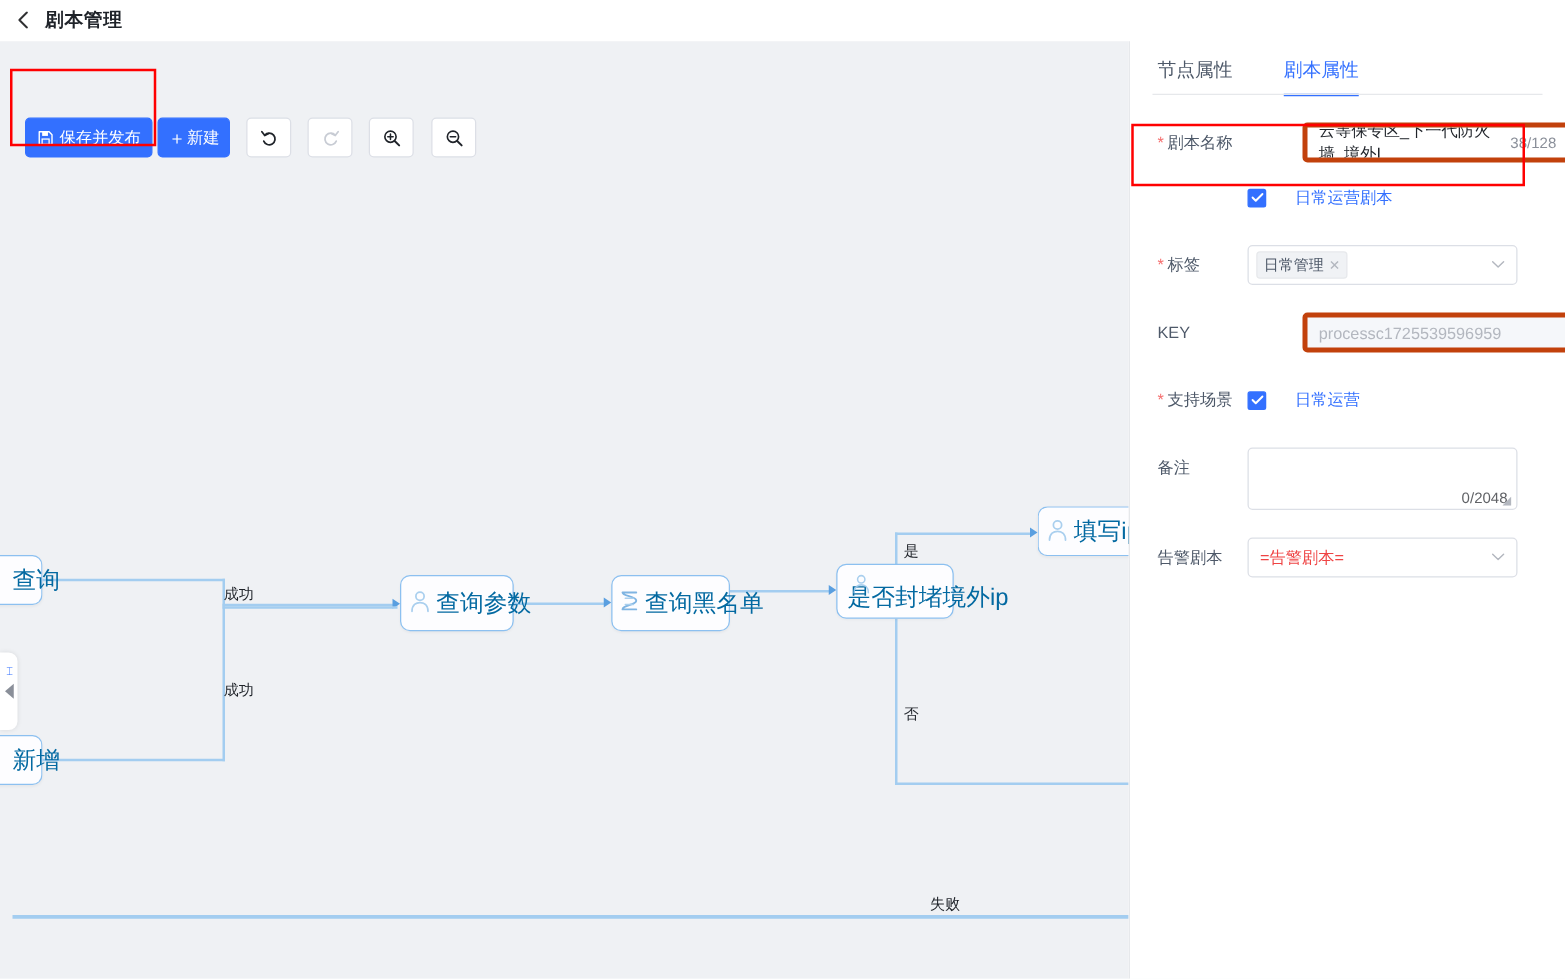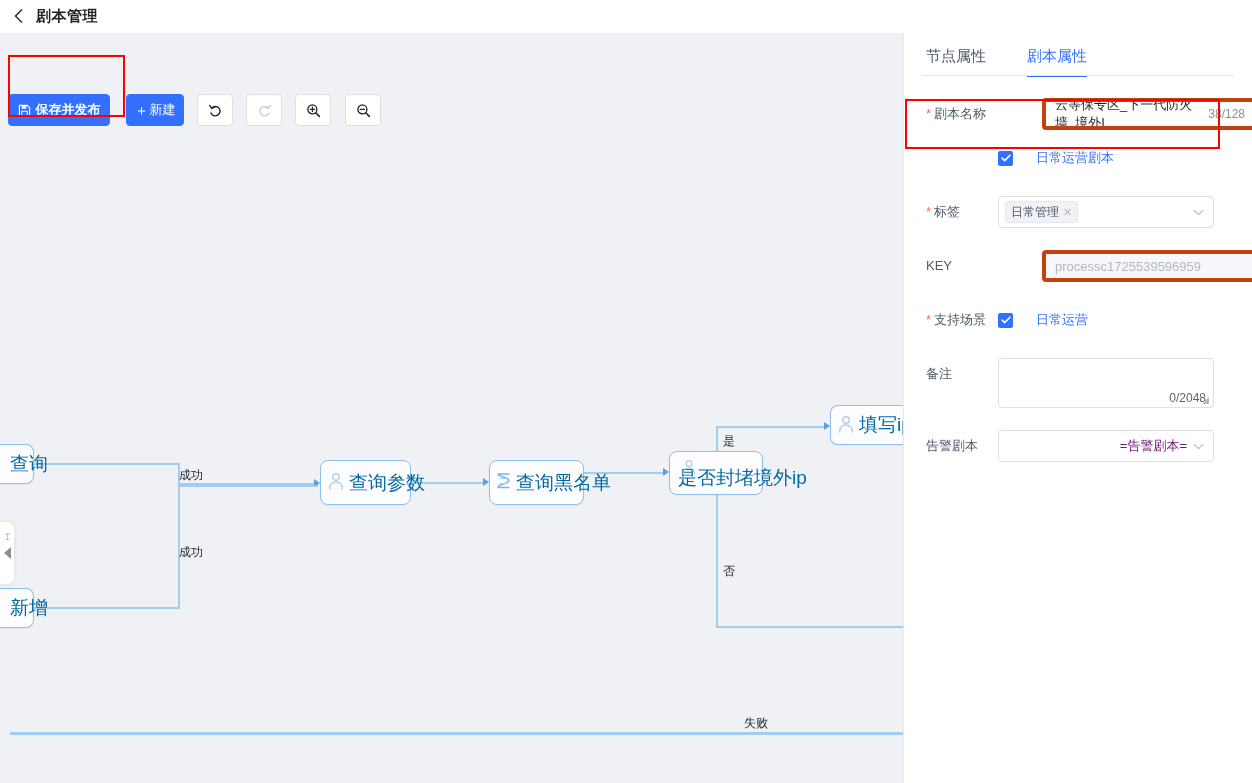--- a/index.html
+++ b/index.html
@@ -31,21 +31,21 @@
 
   #toolbar{ position:absolute; top:0; left:0; right:0; height:57px; z-index:20; }
   .tb-btn{
     position:absolute; top:61px; height:32px; border-radius:4px;
     display:flex; align-items:center; justify-content:center;
     font-size:13px; cursor:pointer; user-select:none;
   }
   .tb-primary{ background:#3370ff; color:#fff; border:1px solid #3370ff; }
   .tb-plain{ background:#fff; color:#303133; border:1px solid #dcdfe6; }
   .tb-plain.disabled{ color:#c0c4cc; cursor:not-allowed; }
-  #btn-save{ left:8px; width:102px; gap:5px;font-weight:bold; }
+  #btn-save{ left:20px; width:102px; gap:5px; }
   #btn-new{ left:126px; width:58px; gap:1px; }
   #btn-undo{ left:197px; width:36px; }
   #btn-redo{ left:246px; width:36px; }
   #btn-zoom-in{ left:295px; width:36px; }
   #btn-zoom-out{ left:345px; width:36px; }
   .tb-ico{ display:inline-flex; align-items:center; }
 
   
   .redbox{ position:absolute; border:2px solid #ff0000; pointer-events:none; z-index:60; }
   #redbox-save{ left:8px; top:55px; width:117px; height:62px; }
@@ -109,21 +109,21 @@
   }
   .inp.disabled{ background:#f5f7fa; color:#b3b7bf; }
   .inp .count{ margin-left:auto; color:#8a8f99; font-size:12px; padding-left:4px; }
   .inp .caret-txt{ color:#1f2329; }
 
   .selbox{
     width:216px; min-height:32px; border:1px solid #dcdfe6; border-radius:4px;
     background:#fff; display:flex; align-items:center; padding:0 26px 0 6px;
     position:relative; font-size:13px; color:#1f2329;
   }
-  .selbox.placeholder-only{ color:#701a75; padding-left:9px;justify-content:flex-end; }
+  .selbox.placeholder-only{ color:#ef4444; padding-left:9px; }
   .chev{ position:absolute; right:9px; top:50%; transform:translateY(-50%);
          color:#b3b7bf; font-size:11px; }
   .tag{
     background:#f0f2f5; border:1px solid #e6e8eb; border-radius:3px;
     height:22px; display:inline-flex; align-items:center; gap:4px;
     padding:0 5px; font-size:12px; color:#4e5969;
   }
   .tag .x{ color:#b3b7bf; font-size:11px; cursor:pointer; }
 
   .chk-row{ display:flex; align-items:center; gap:23px; height:32px; }

